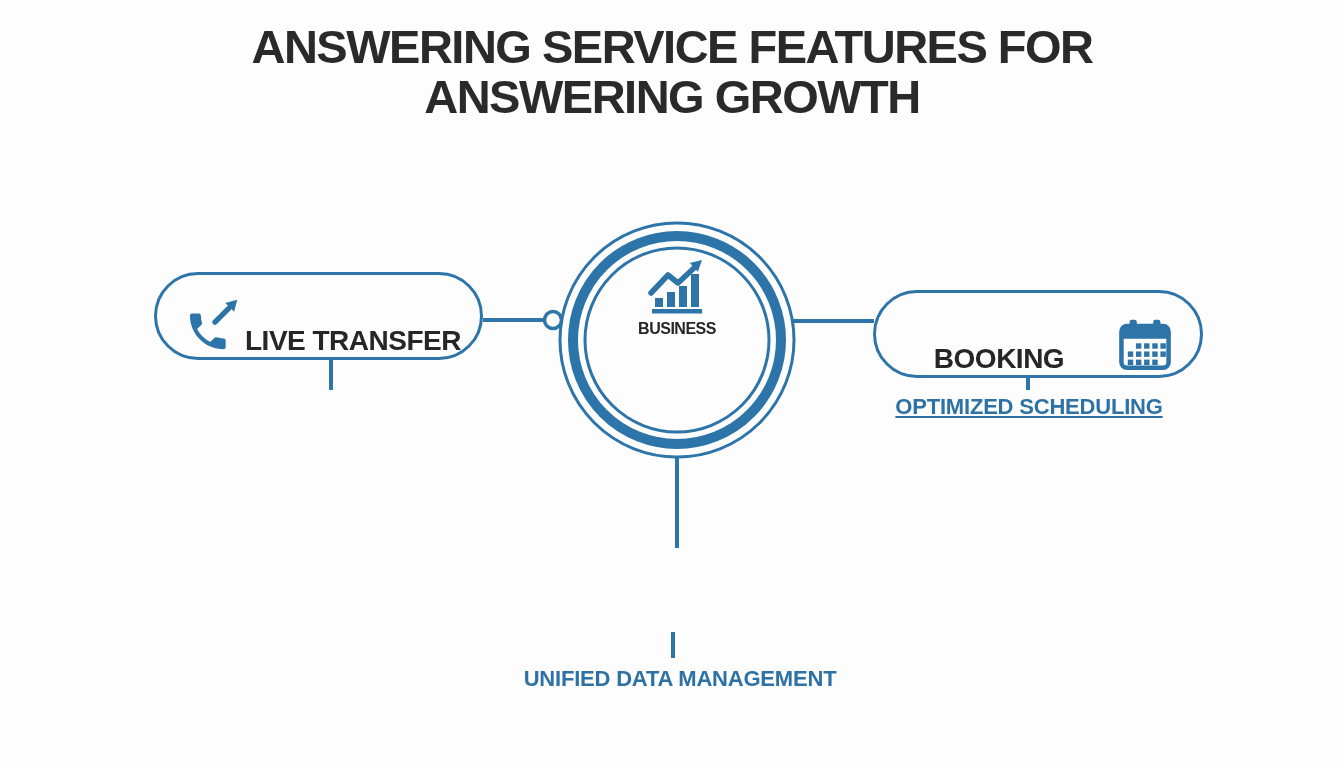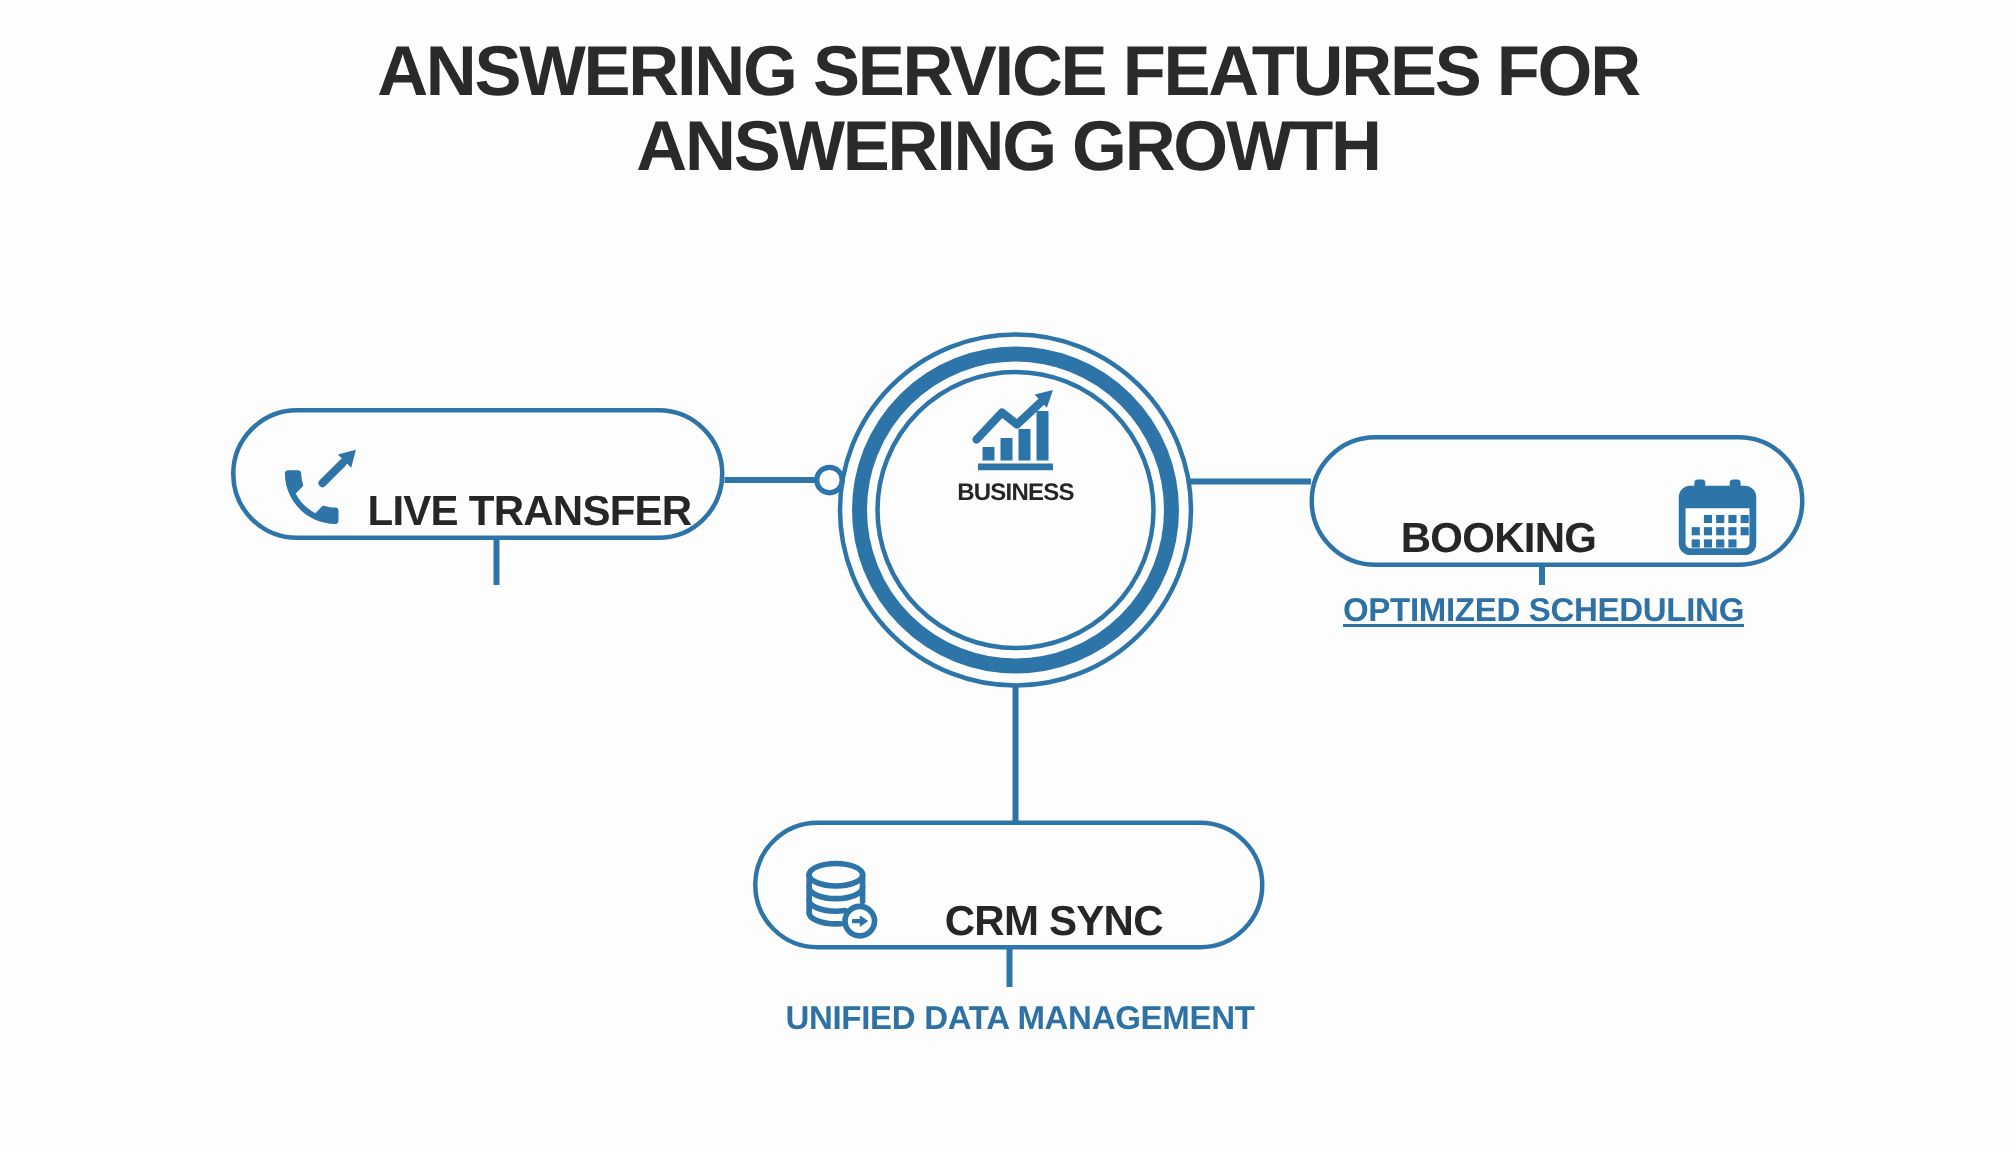--- a/index.html
+++ b/index.html
@@ -144,35 +144,17 @@
             <rect x="49" y="38" width="6" height="6"></rect>
           <rect x="13" y="47" width="6" height="6"></rect>
             <rect x="22" y="47" width="6" height="6"></rect>
             <rect x="31" y="47" width="6" height="6"></rect>
             <rect x="40" y="47" width="6" height="6"></rect>
         </g>
       </svg>
     </span>
   </div>
 
-  <div class="pill" id="pill-crm">
-    <span class="icon">
-      <svg width="60" height="60" viewBox="0 0 64 64">
-        <g fill="none" stroke="#2d74a9" stroke-width="4" stroke-linecap="round">
-          <ellipse cx="28" cy="14" rx="19" ry="8"></ellipse>
-          <path d="M9 14v27"></path>
-          <path d="M47 14v19"></path>
-          <path d="M9 23c0 4.4 8.5 8 19 8s19-3.6 19-8"></path>
-          <path d="M9 32c0 4.4 8.5 8 19 8c2.3 0 4.5-.2 6.5-.5"></path>
-          <path d="M9 41c0 4.4 8.5 8 19 8c1.2 0 2.4 0 3.5-.1"></path>
-        </g>
-        <circle cx="45" cy="47" r="10.5" fill="#ffffff" stroke="#2d74a9" stroke-width="4"></circle>
-        <line x1="39.5" y1="47" x2="46" y2="47" stroke="#2d74a9" stroke-width="3"></line>
-        <polygon points="51,47 45,42.8 45,51.2" fill="#2d74a9"></polygon>
-      </svg>
-    </span>
-    <span class="label">CRM SYNC</span>
-  </div>
 
   <div class="subtitle" id="sub-booking">OPTIMIZED SCHEDULING</div>
   <div class="subtitle" id="sub-crm">UNIFIED DATA MANAGEMENT</div>
 
 </div>
 
 </body></html>

